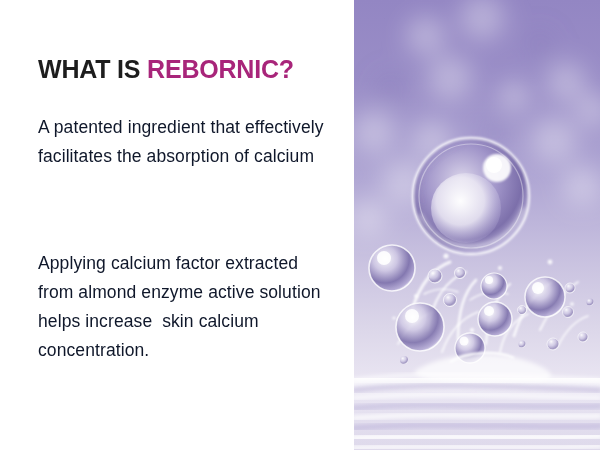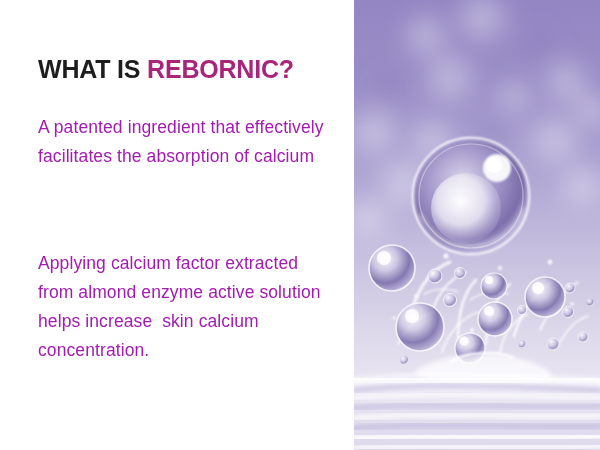--- a/index.html
+++ b/index.html
@@ -45,21 +45,21 @@
   .headline .brand {
     color: #a8257a;
   }
 
   .para {
     position: absolute;
     left: 38px;
     margin: 0;
     font-size: 17.5px;
     line-height: 29px;
-    color: #a21caf;
+    color: #0f172a;
     font-weight: 400;
     letter-spacing: 0.1px;
     width: 300px;
     white-space: pre-wrap;
   }
   .para-1 { top: 113px; }
   .para-2 { top: 237px; margin-top: 12px; }
 
   
   .image-panel {

